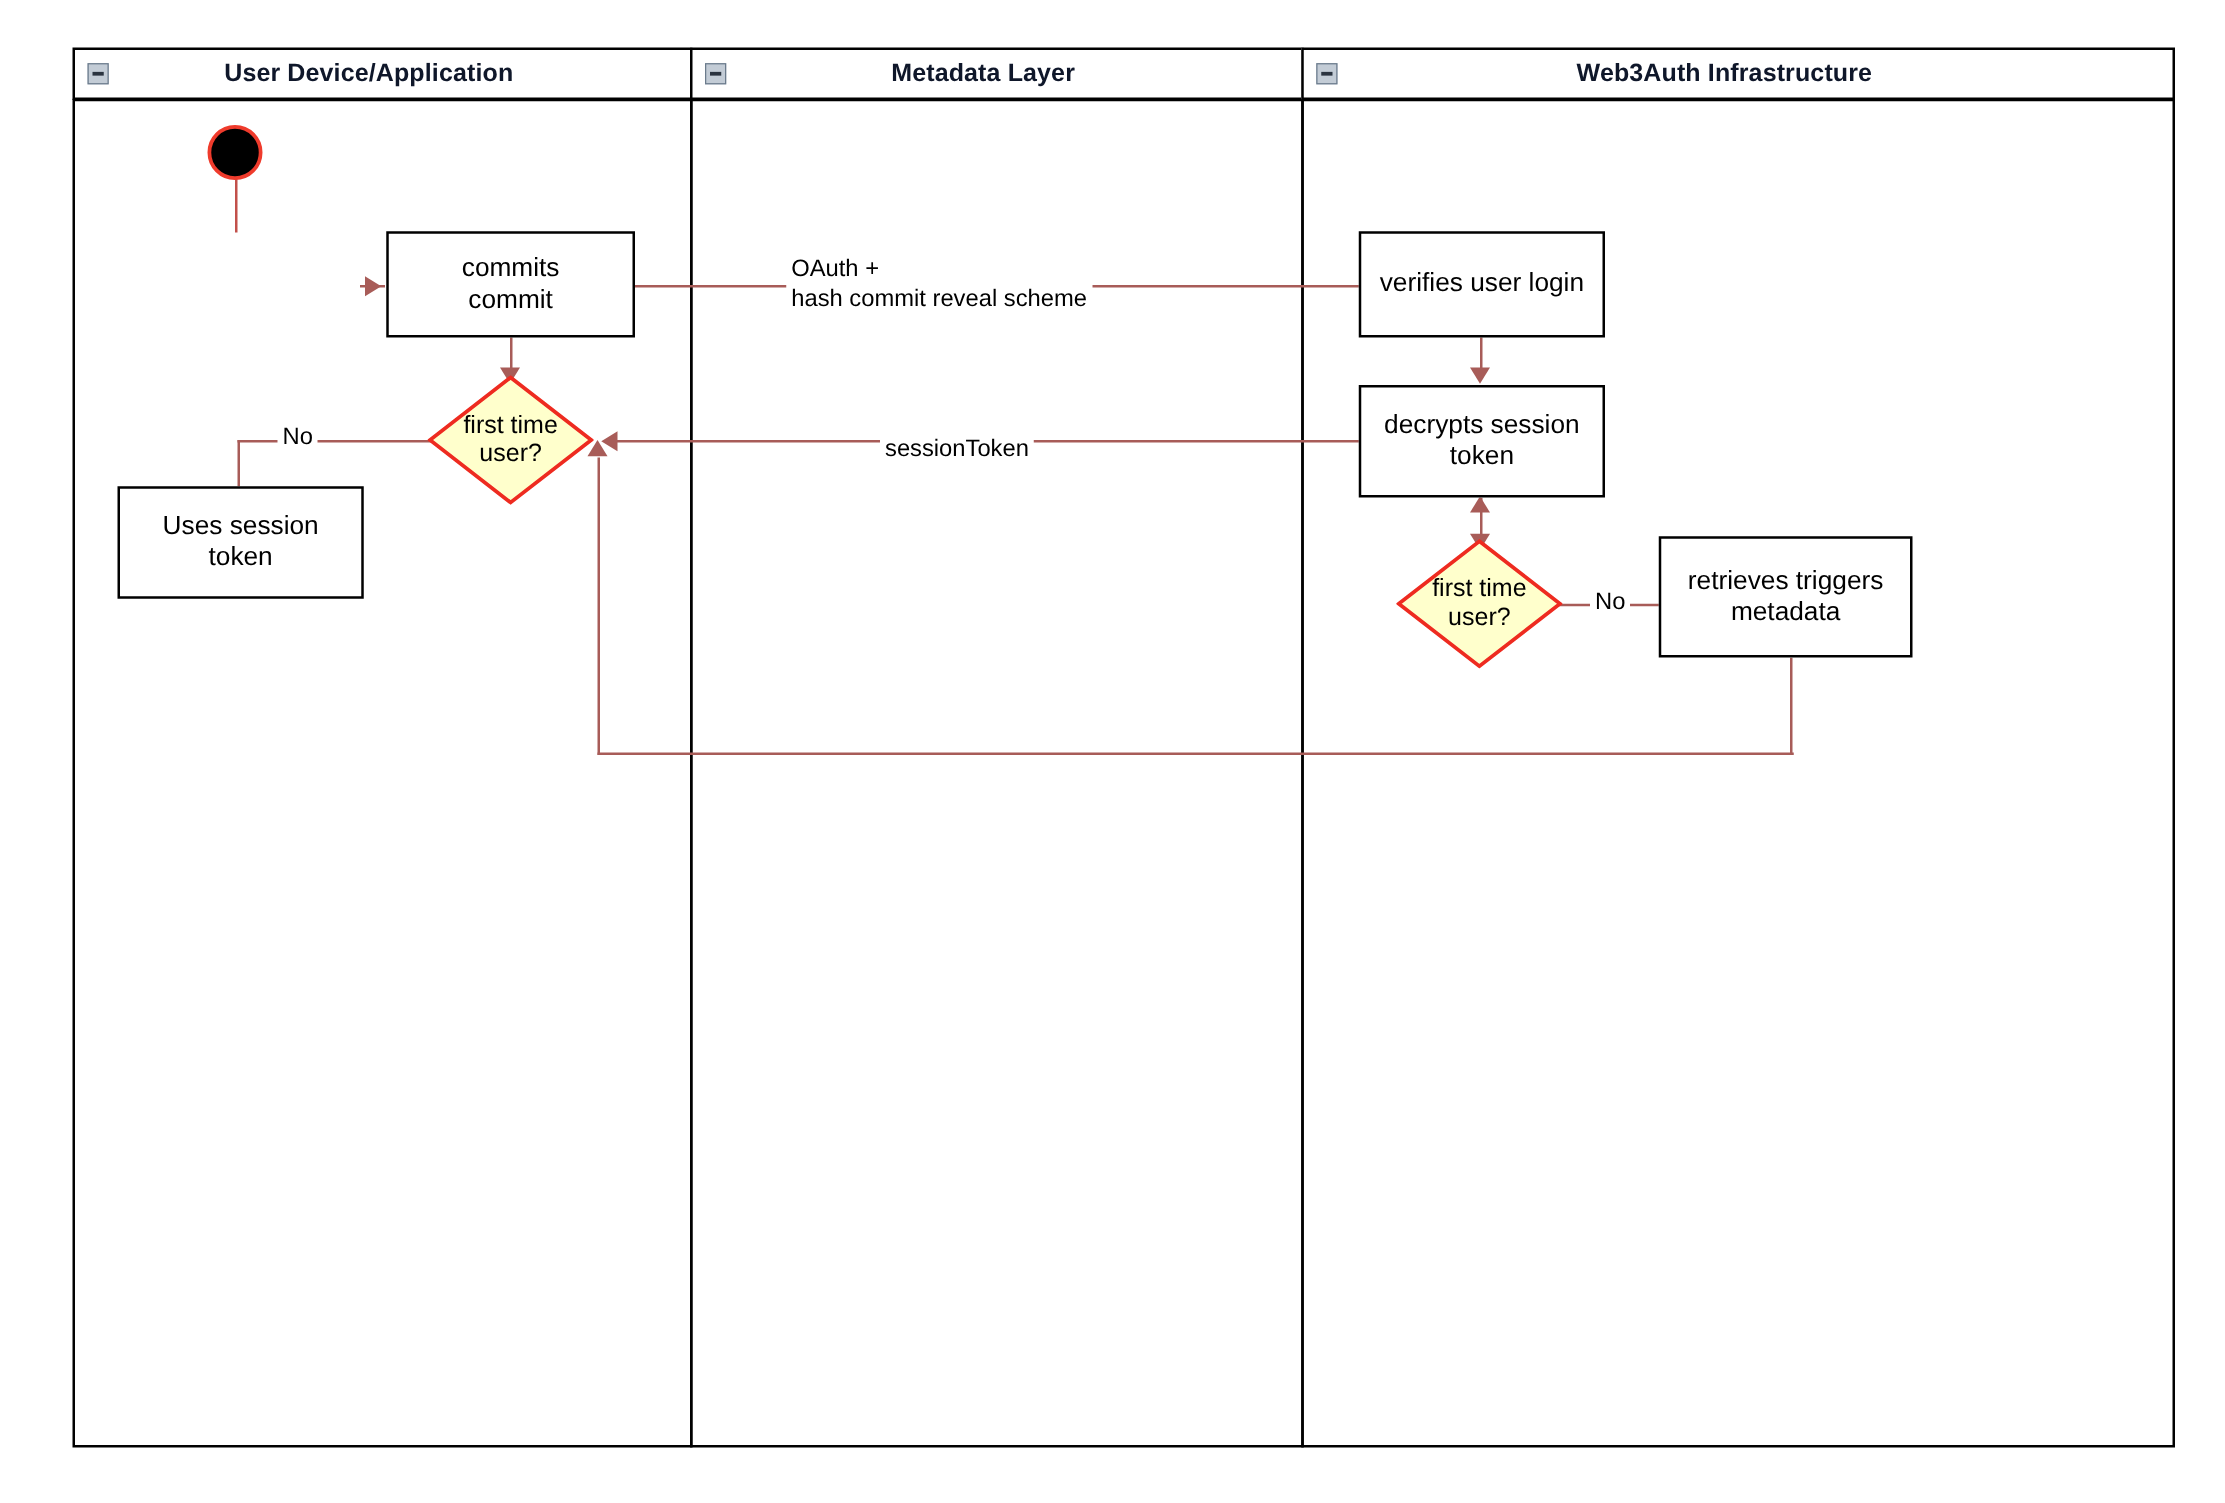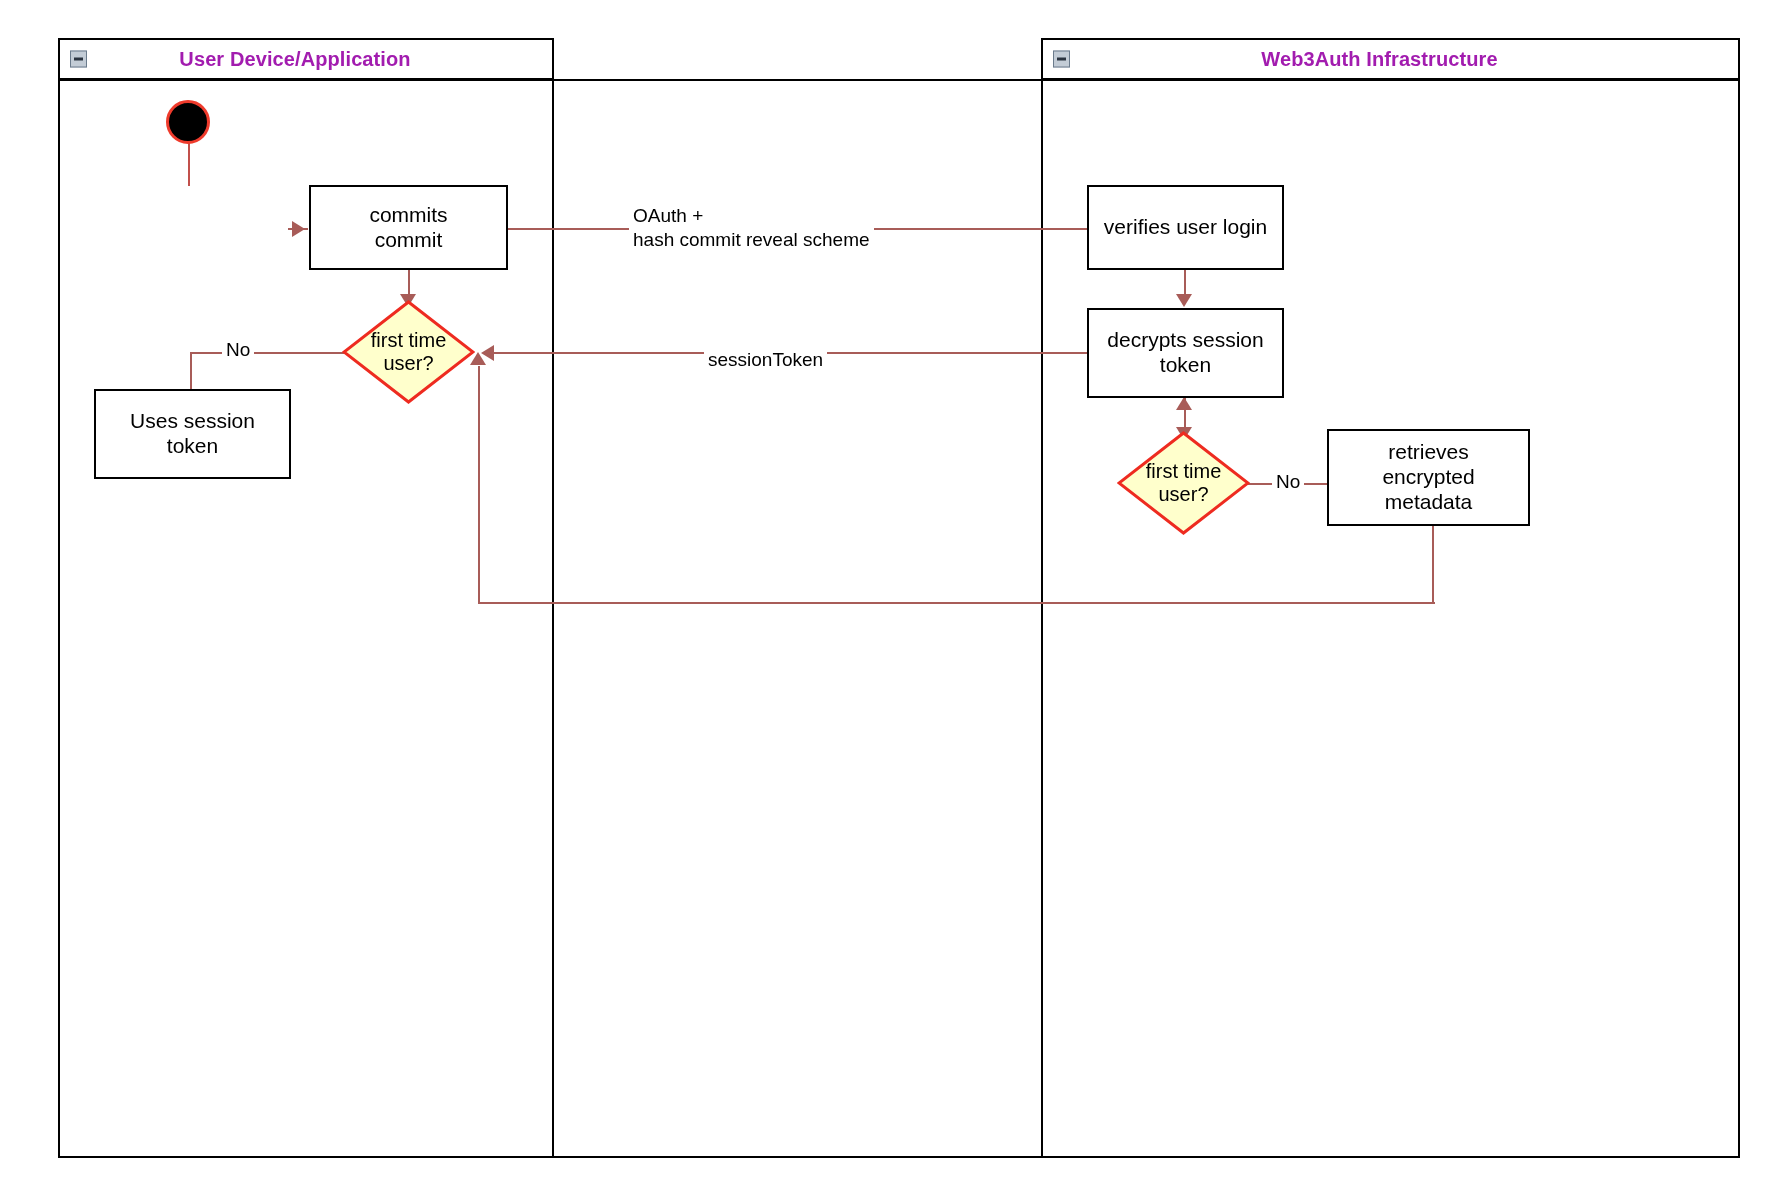--- a/index.html
+++ b/index.html
@@ -3,21 +3,21 @@
 <meta charset="utf-8">
 <style>
   html,body{margin:0;padding:0;background:#ffffff;}
   body{font-family:"Liberation Sans",sans-serif;}
   #canvas{position:relative;width:1780px;height:1202px;background:#ffffff;overflow:hidden;}
 
   
   .lane{position:absolute;box-sizing:border-box;border:2.5px solid #000;background:transparent;}
   .lane-header{position:absolute;box-sizing:border-box;border:2.5px solid #000;border-bottom:2.5px solid #000;
                background:#ffffff;display:flex;align-items:center;}
-  .lane-title{flex:1;text-align:center;font-weight:bold;font-size:20px;color:#a21caf;letter-spacing:.1px;
+  .lane-title{flex:1;text-align:center;font-weight:bold;font-size:20px;color:#0f172a;letter-spacing:.1px;
               font-family:"Liberation Sans",sans-serif;padding-right:22px;}
   .collapse-icon{position:absolute;left:10px;top:50%;transform:translateY(-50%);
                  width:17px;height:17px;box-sizing:border-box;border:1.5px solid #6b7b8c;
                  background:#c3ccd6;display:flex;align-items:center;justify-content:center;}
   .collapse-icon i{display:block;width:9px;height:2.5px;background:#2b3440;}
 
   
   .node-box{position:absolute;box-sizing:border-box;background:#ffffff;border:2.5px solid #000;
             display:flex;align-items:center;justify-content:center;text-align:center;
             font-size:21px;color:#000;line-height:1.18;font-family:"Liberation Sans",sans-serif;}
@@ -53,20 +53,26 @@
 <div id="canvas">
 
   <div class="lane-header" style="left:58px;top:38px;width:496px;height:42px;">
     <span class="collapse-icon">
         <i></i>
       </span>
     <span class="lane-title">User Device/Application</span>
   </div>
   <div class="lane" style="left:58px;top:79px;width:496px;height:1079px;"></div>
 
+  <div class="lane-header" style="left:552px;top:38px;width:491px;height:42px;">
+    <span class="collapse-icon">
+        <i></i>
+      </span>
+    <span class="lane-title">Metadata Layer</span>
+  </div>
   <div class="lane" style="left:552px;top:79px;width:491px;height:1079px;"></div>
 
   <div class="lane-header" style="left:1041px;top:38px;width:699px;height:42px;">
     <span class="collapse-icon">
         <i></i>
       </span>
     <span class="lane-title">Web3Auth Infrastructure</span>
   </div>
   <div class="lane" style="left:1041px;top:79px;width:699px;height:1079px;"></div>
 
@@ -158,18 +164,18 @@
     <div class="dtext">
       <span>
         <span style="display:block">first time</span>
         <span style="display:block">user?</span>
       </span>
     </div>
   </div>
 
   <div class="node-box" style="left:1327px;top:429px;width:203px;height:97px;">
     <span>
-      <span style="display:block">retrieves encrypted</span>
+      <span style="display:block">retrieves triggers</span>
       <span style="display:block">metadata</span>
     </span>
   </div>
 
 </div>
 
 </body></html>

